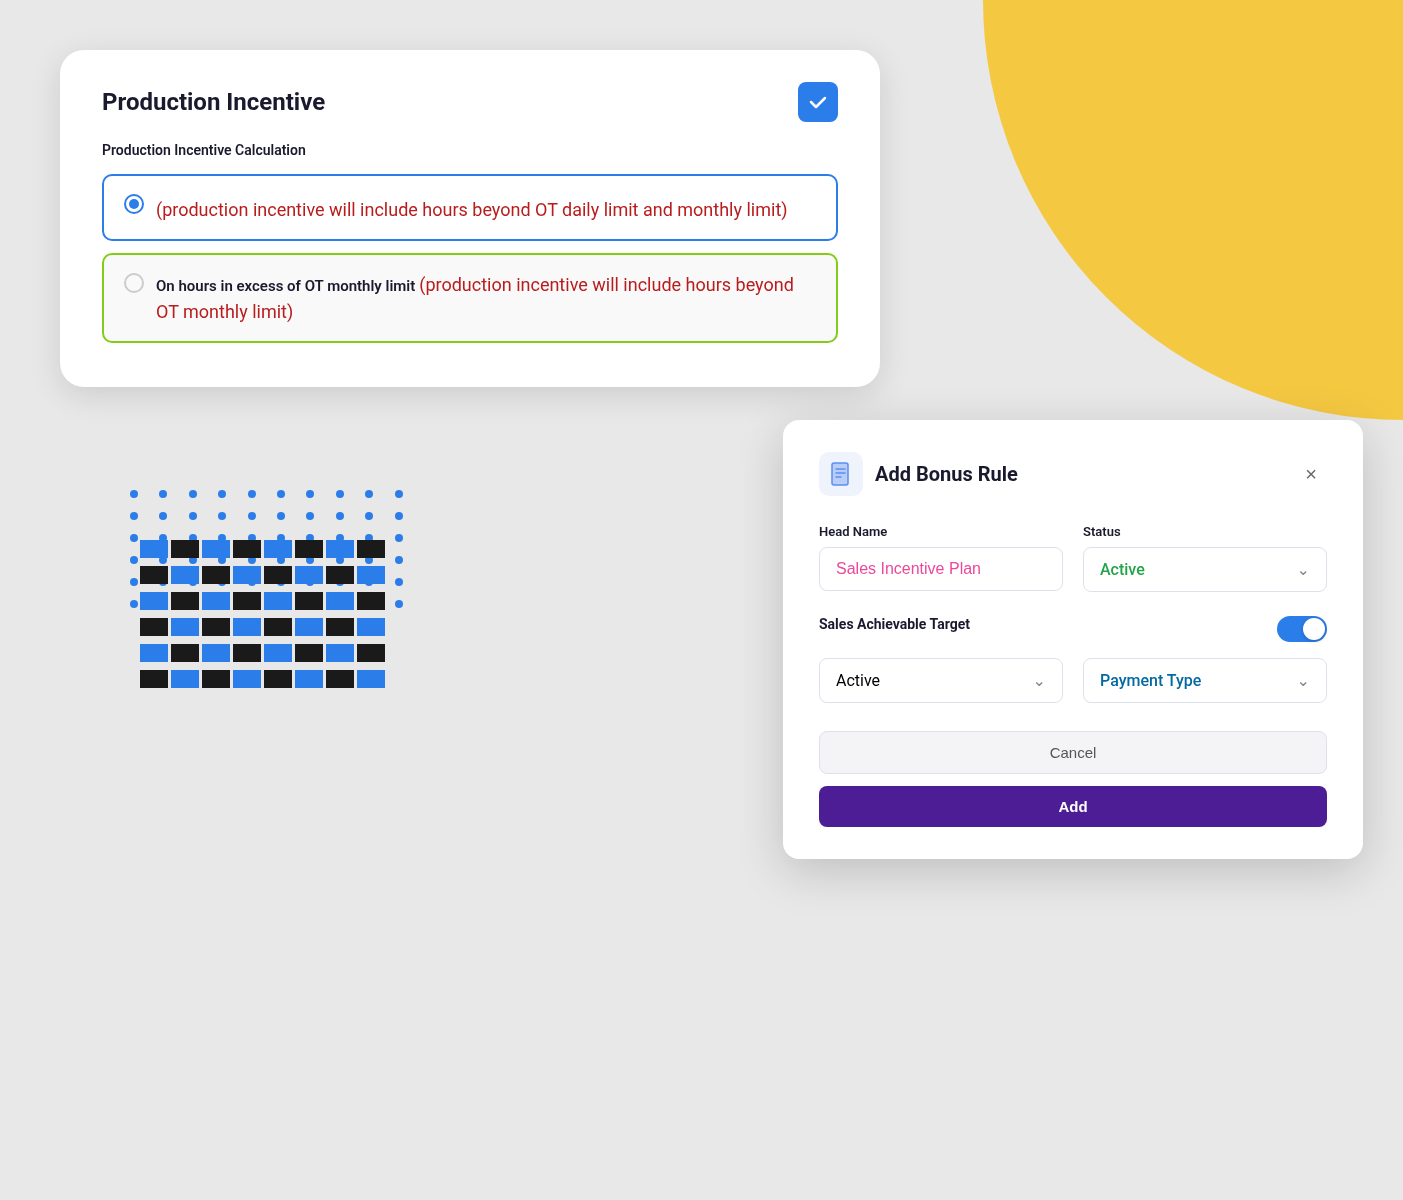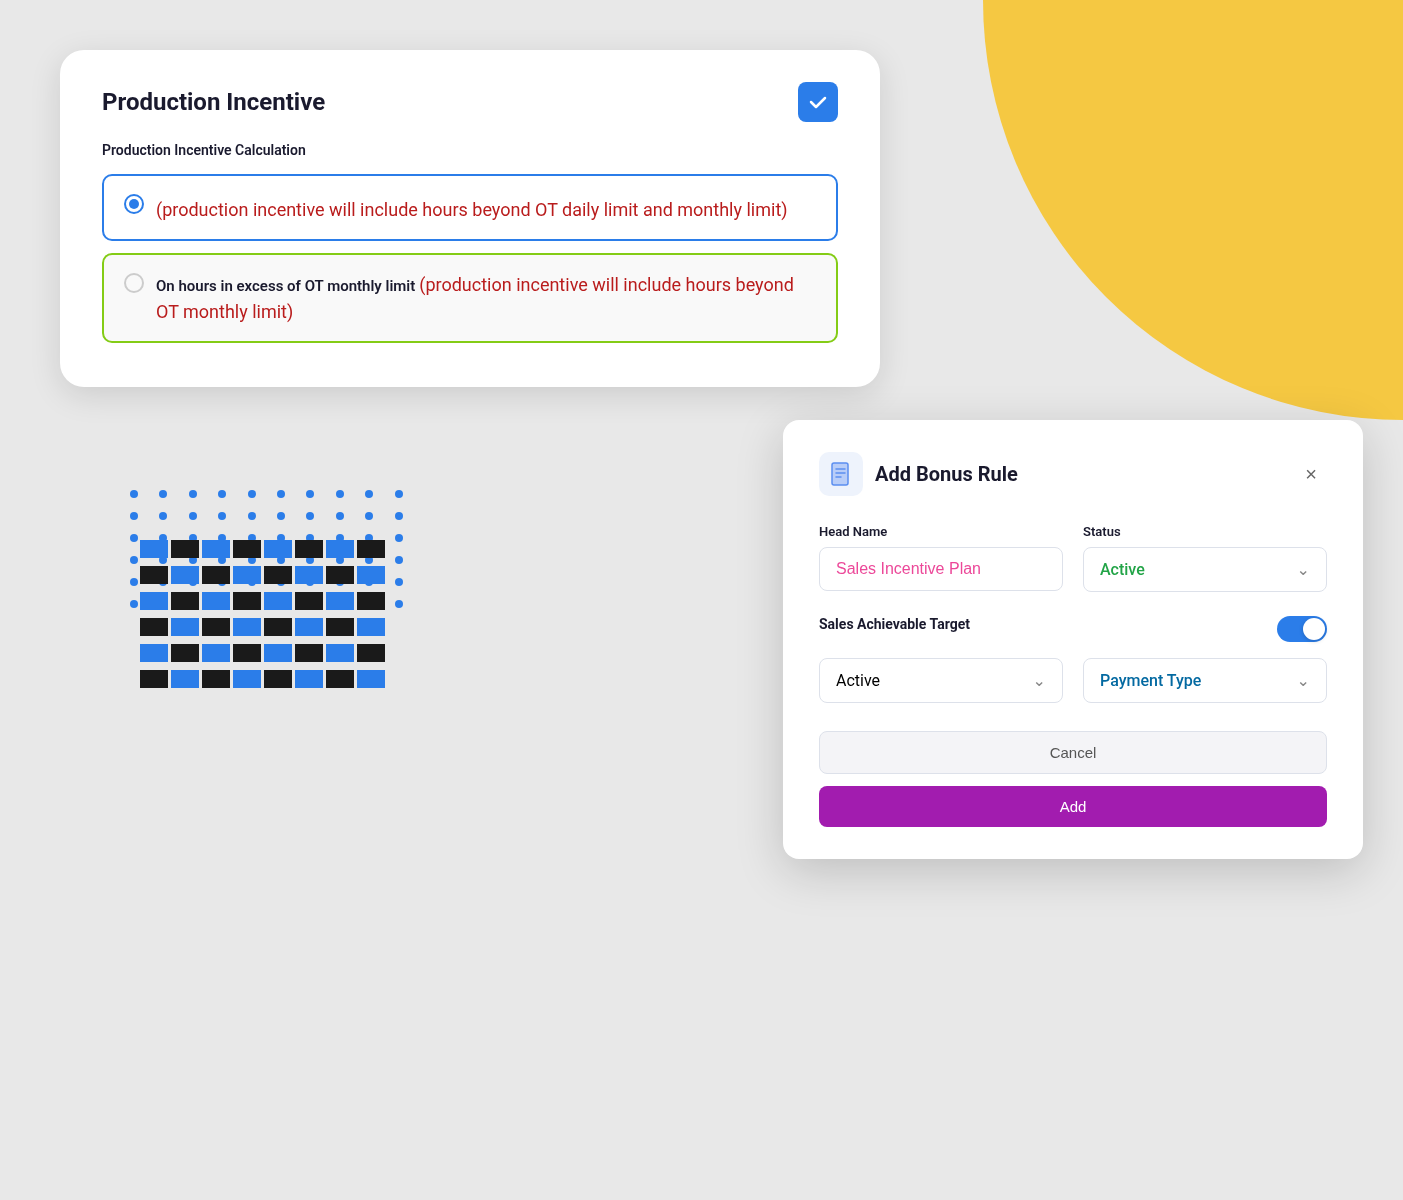--- a/index.html
+++ b/index.html
@@ -340,25 +340,25 @@
       background: #f4f4f7;
       border-radius: 8px;
       font-size: 15px;
       font-weight: 500;
       color: #555;
       cursor: pointer;
     }
 
     .add-btn {
       padding: 12px 44px;
-      background: #a21caf;
+      background: #4c1d95;
       border: none;
       border-radius: 8px;
       font-size: 15px;
-      font-weight: 400;
+      font-weight: 700;
       color: #fff;
       cursor: pointer;
     }
   </style>
 </head>
 <body>
 
 <div class="yellow-shape"></div>
 
 <div class="dot-grid">

